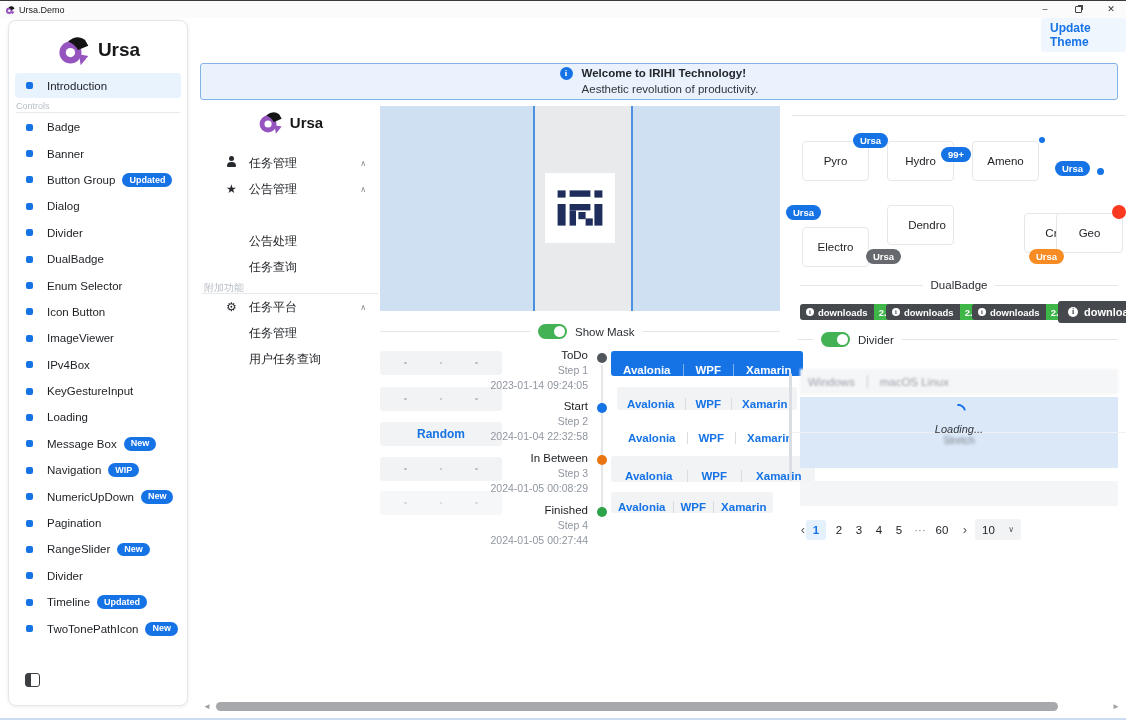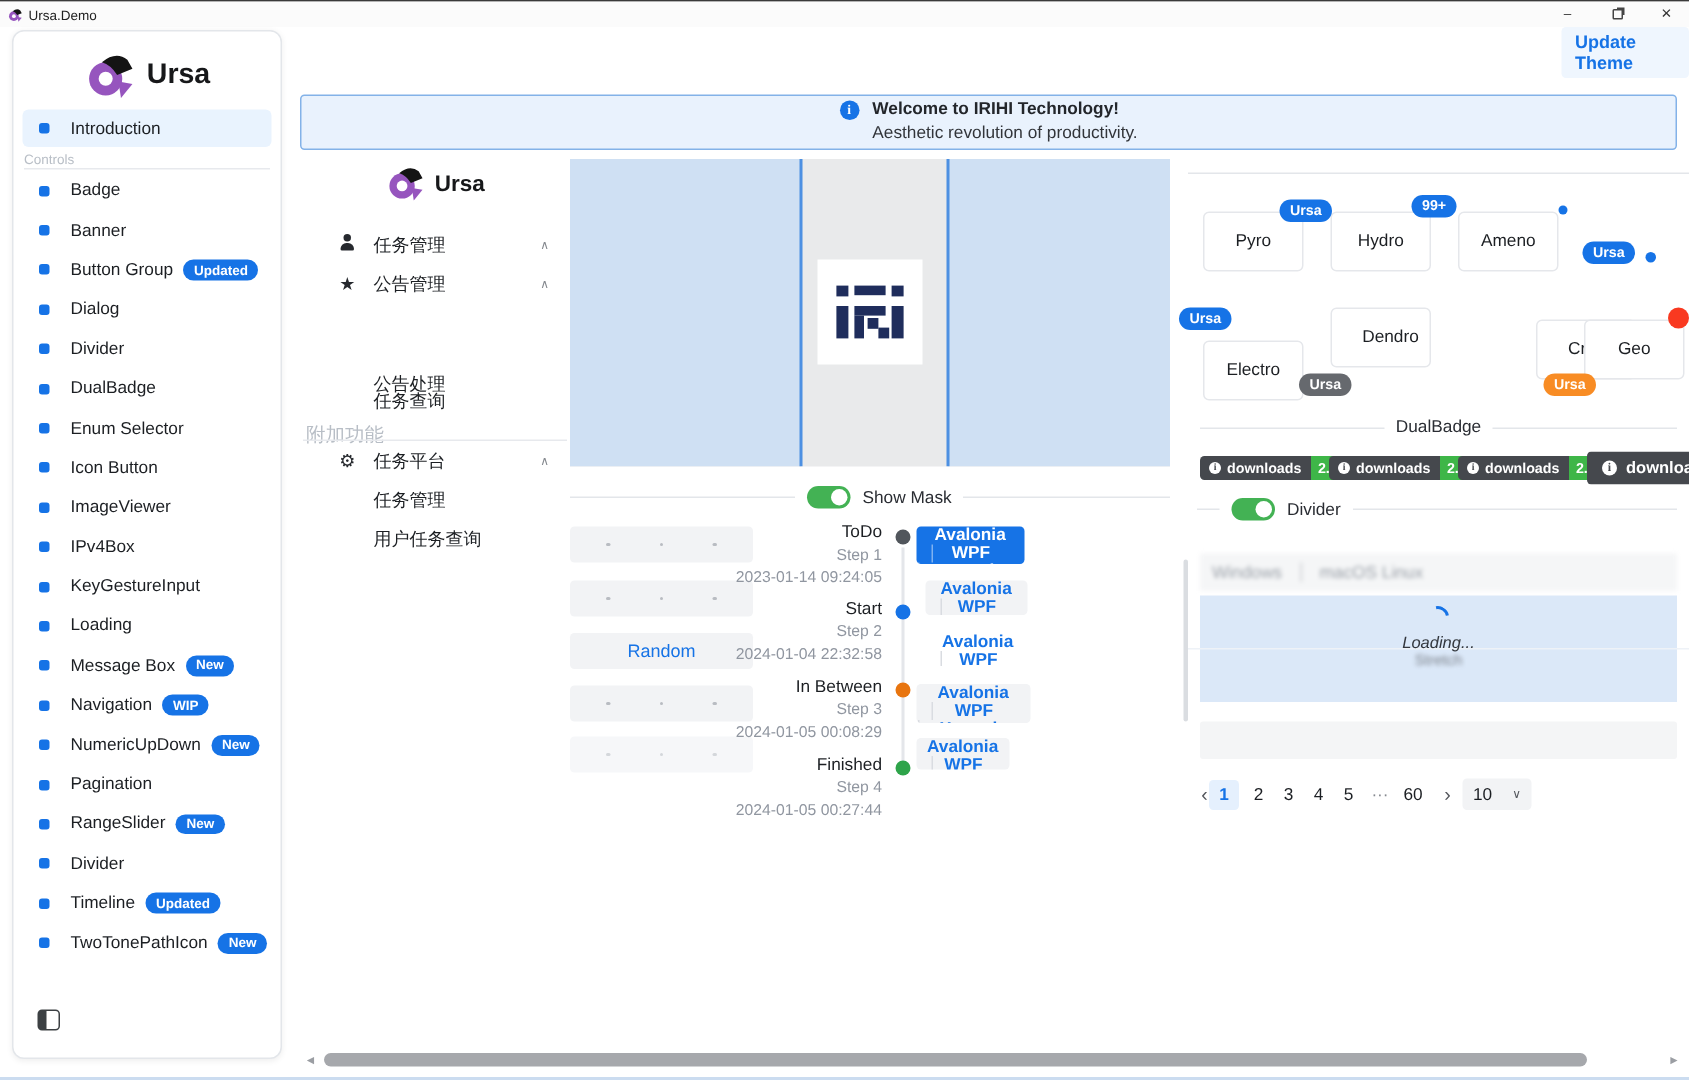--- a/index.html
+++ b/index.html
@@ -50,21 +50,21 @@
 
   
   .menu-logo { position:absolute; left:200px; top:108px; width:180px; display:flex; justify-content:center;
                align-items:center; gap:7px; }
   .menu-logo .txt { font-size:15px; font-weight:bold; color:#17181a; }
   .menu-item { position:absolute; left:200px; width:180px; height:24px; display:flex; align-items:center;
                font-size:12px; color:#1c1f23; cursor:pointer; }
   .menu-item .mi-ico { width:15px; margin:0 10px 0 24px; text-align:center; color:#26292e; font-size:12px; }
   .menu-item .chev { position:absolute; right:14px; color:#85898f; font-size:8px; }
   .menu-sub { padding-left:49px; }
-  .menu-sect { position:absolute; left:204px; font-size:13px; color:#b8bec6; }
+  .menu-sect { position:absolute; left:204px; font-size:10px; color:#b8bec6; }
   .menu-sect-line { position:absolute; left:202px; width:176px; height:1px; background:#e7e9ed; }
   .person-ico { position:relative; display:inline-block; width:9px; height:11px; }
   .person-ico::before { content:""; position:absolute; left:2px; top:0; width:5px; height:5px; border-radius:50%; background:#26292e; }
   .person-ico::after  { content:""; position:absolute; left:0; top:5.5px; width:9px; height:5.5px; border-radius:4px 4px 1px 1px; background:#26292e; }
 
   
   .viewer { position:absolute; left:380px; top:105px; width:400px; height:205px; background:#e9eaeb; overflow:hidden; }
   .mask { position:absolute; top:0; height:100%; background:#cfe0f3; }
   .vline { position:absolute; top:0; width:2px; height:100%; background:#4d90e2; }
   .logo-box { position:absolute; left:165px; top:67px; width:70px; height:70px; background:#fff;
@@ -75,32 +75,32 @@
   .toggle { width:29px; height:15px; border-radius:999px; background:#43b254; position:relative; flex:0 0 auto; cursor:pointer; }
   .toggle::after { content:""; position:absolute; right:2px; top:2px; width:11px; height:11px; border-radius:50%; background:#fff; }
 
   
   .skel-row { position:absolute; left:380px; width:122px; height:24px; background:#f2f3f5; border-radius:3px;
               display:flex; align-items:center; justify-content:center; gap:33px; }
   .skel-dot { width:2.5px; height:2.5px; border-radius:50%; background:#b9bcc2; }
   .skel-faint { background:#f6f7f9; }
   .skel-faint .skel-dot { background:#d4d7db; }
   .random-btn { position:absolute; left:380px; width:122px; height:24px; background:#f2f3f5; border-radius:3px;
-                color:#1673e6; font-size:12px; font-weight:normal; text-align:center; line-height:24px; cursor:pointer; }
+                color:#1673e6; font-size:12px; font-weight:bold; text-align:center; line-height:24px; cursor:pointer; }
 
   
   .tl-line { position:absolute; left:601px; width:2px; background:#e4e6ea; }
   .tl-dot { position:absolute; left:597px; width:10px; height:10px; border-radius:50%; }
   .dot-gray{background:#51565c} .dot-blue{background:#1673e6} .dot-orange{background:#e8750f} .dot-green{background:#2ea44a}
   .tl-entry { position:absolute; width:145px; text-align:right; }
   .tl-title { font-size:11.5px; color:#1c1f23; }
   .tl-step, .tl-time { font-size:10.5px; color:#9096a0; margin-top:3px; }
 
   
-  .bgroup { position:absolute; display:flex; align-items:center; border-radius:3px; overflow:hidden;flex-direction:column; }
+  .bgroup { position:absolute; display:flex; align-items:flex-end; border-radius:3px; overflow:hidden; }
   .bseg { font-size:11.5px; font-weight:bold; display:flex; align-items:center; padding:0 12px; cursor:pointer; }
   .bg-solid { background:#1673e6; }
   .bg-solid .bseg { color:#fff; }
   .bg-solid .bseg + .bseg { border-left:1px solid rgba(255,255,255,.45); }
   .bg-light { background:#f2f3f5; }
   .bg-light .bseg { color:#1673e6; }
   .bg-light .bseg + .bseg, .bg-plain .bseg + .bseg { border-left:1px solid #d9dce1; }
   .bg-plain .bseg { color:#1673e6; }
 
   
@@ -303,21 +303,21 @@
   <div class="menu-item" style="top:150px;">
     <span class="mi-ico"><span class="person-ico"></span></span>
     <span>任务管理</span>
     <span class="chev">∧</span>
   </div>
   <div class="menu-item" style="top:176px;">
     <span class="mi-ico">★</span>
     <span>公告管理</span>
     <span class="chev">∧</span>
   </div>
-  <div class="menu-item menu-sub" style="top:228px;margin-top:15px;">
+  <div class="menu-item menu-sub" style="top:228px;">
       <span>公告处理</span>
     </div>
   <div class="menu-item menu-sub" style="top:254px;">
       <span>任务查询</span>
     </div>
   <div class="menu-sect" style="top:280px;">附加功能</div>
   <div class="menu-sect-line" style="top:292px;"></div>
   <div class="menu-item" style="top:294px;">
     <span class="mi-ico">⚙</span>
     <span>任务平台</span>
@@ -433,21 +433,21 @@
 
   <div class="rp-line" style="left:792px; top:114px; width:334px; height:1px;"></div>
 
   <div class="card" style="left:802px; top:140px;">
       <span>Pyro</span>
     </div>
   <span class="badge-pill" style="left:853px; top:132px;">Ursa</span>
   <div class="card" style="left:887px; top:140px;">
       <span>Hydro</span>
     </div>
-  <span class="badge-pill" style="left:941px; top:129px;text-align:center;">99+</span>
+  <span class="badge-pill" style="left:941px; top:146px;text-align:center;">99+</span>
   <div class="card" style="left:972px; top:140px;">
       <span>Ameno</span>
     </div>
   <span class="badge-dot" style="left:1039px; top:136px; width:6px; height:6px;"></span>
   <span class="badge-pill" style="left:1055px; top:160px;">Ursa</span>
   <span class="badge-dot" style="left:1097px; top:167px; width:7px; height:7px;"></span>
 
   <div class="card" style="left:802px; top:226px;">
       <span>Electro</span>
     </div>

